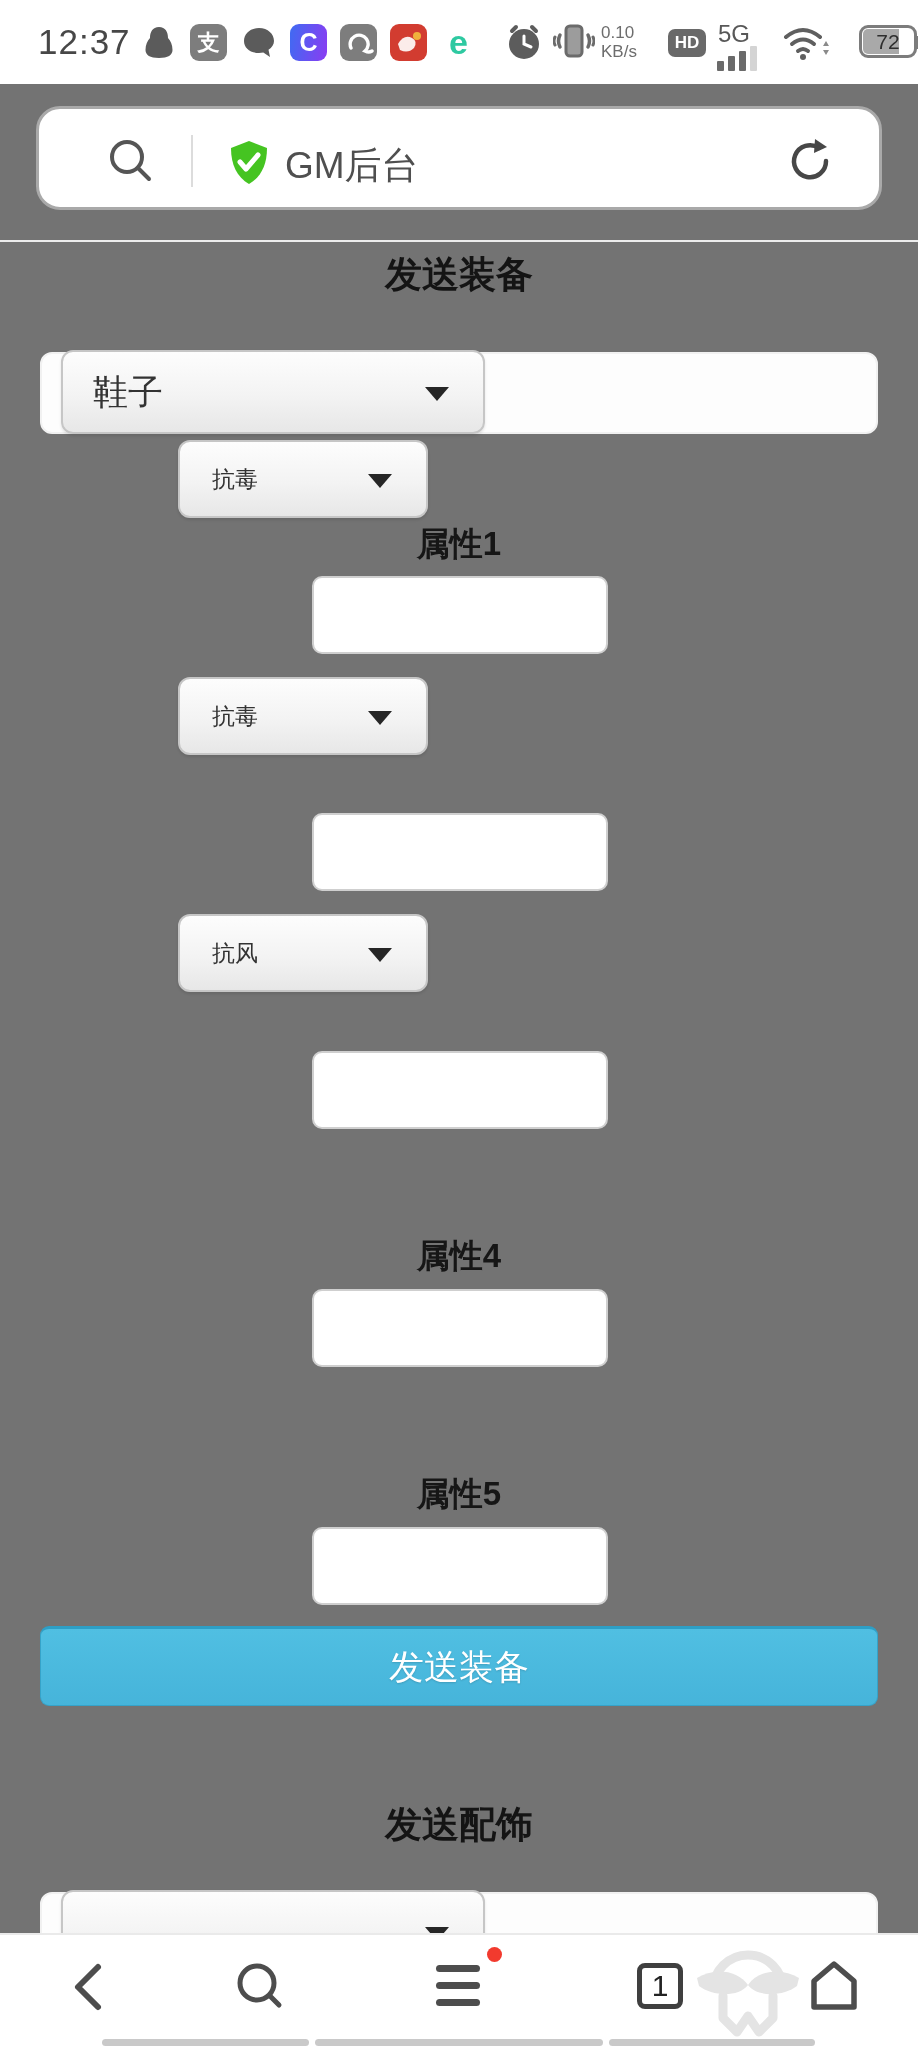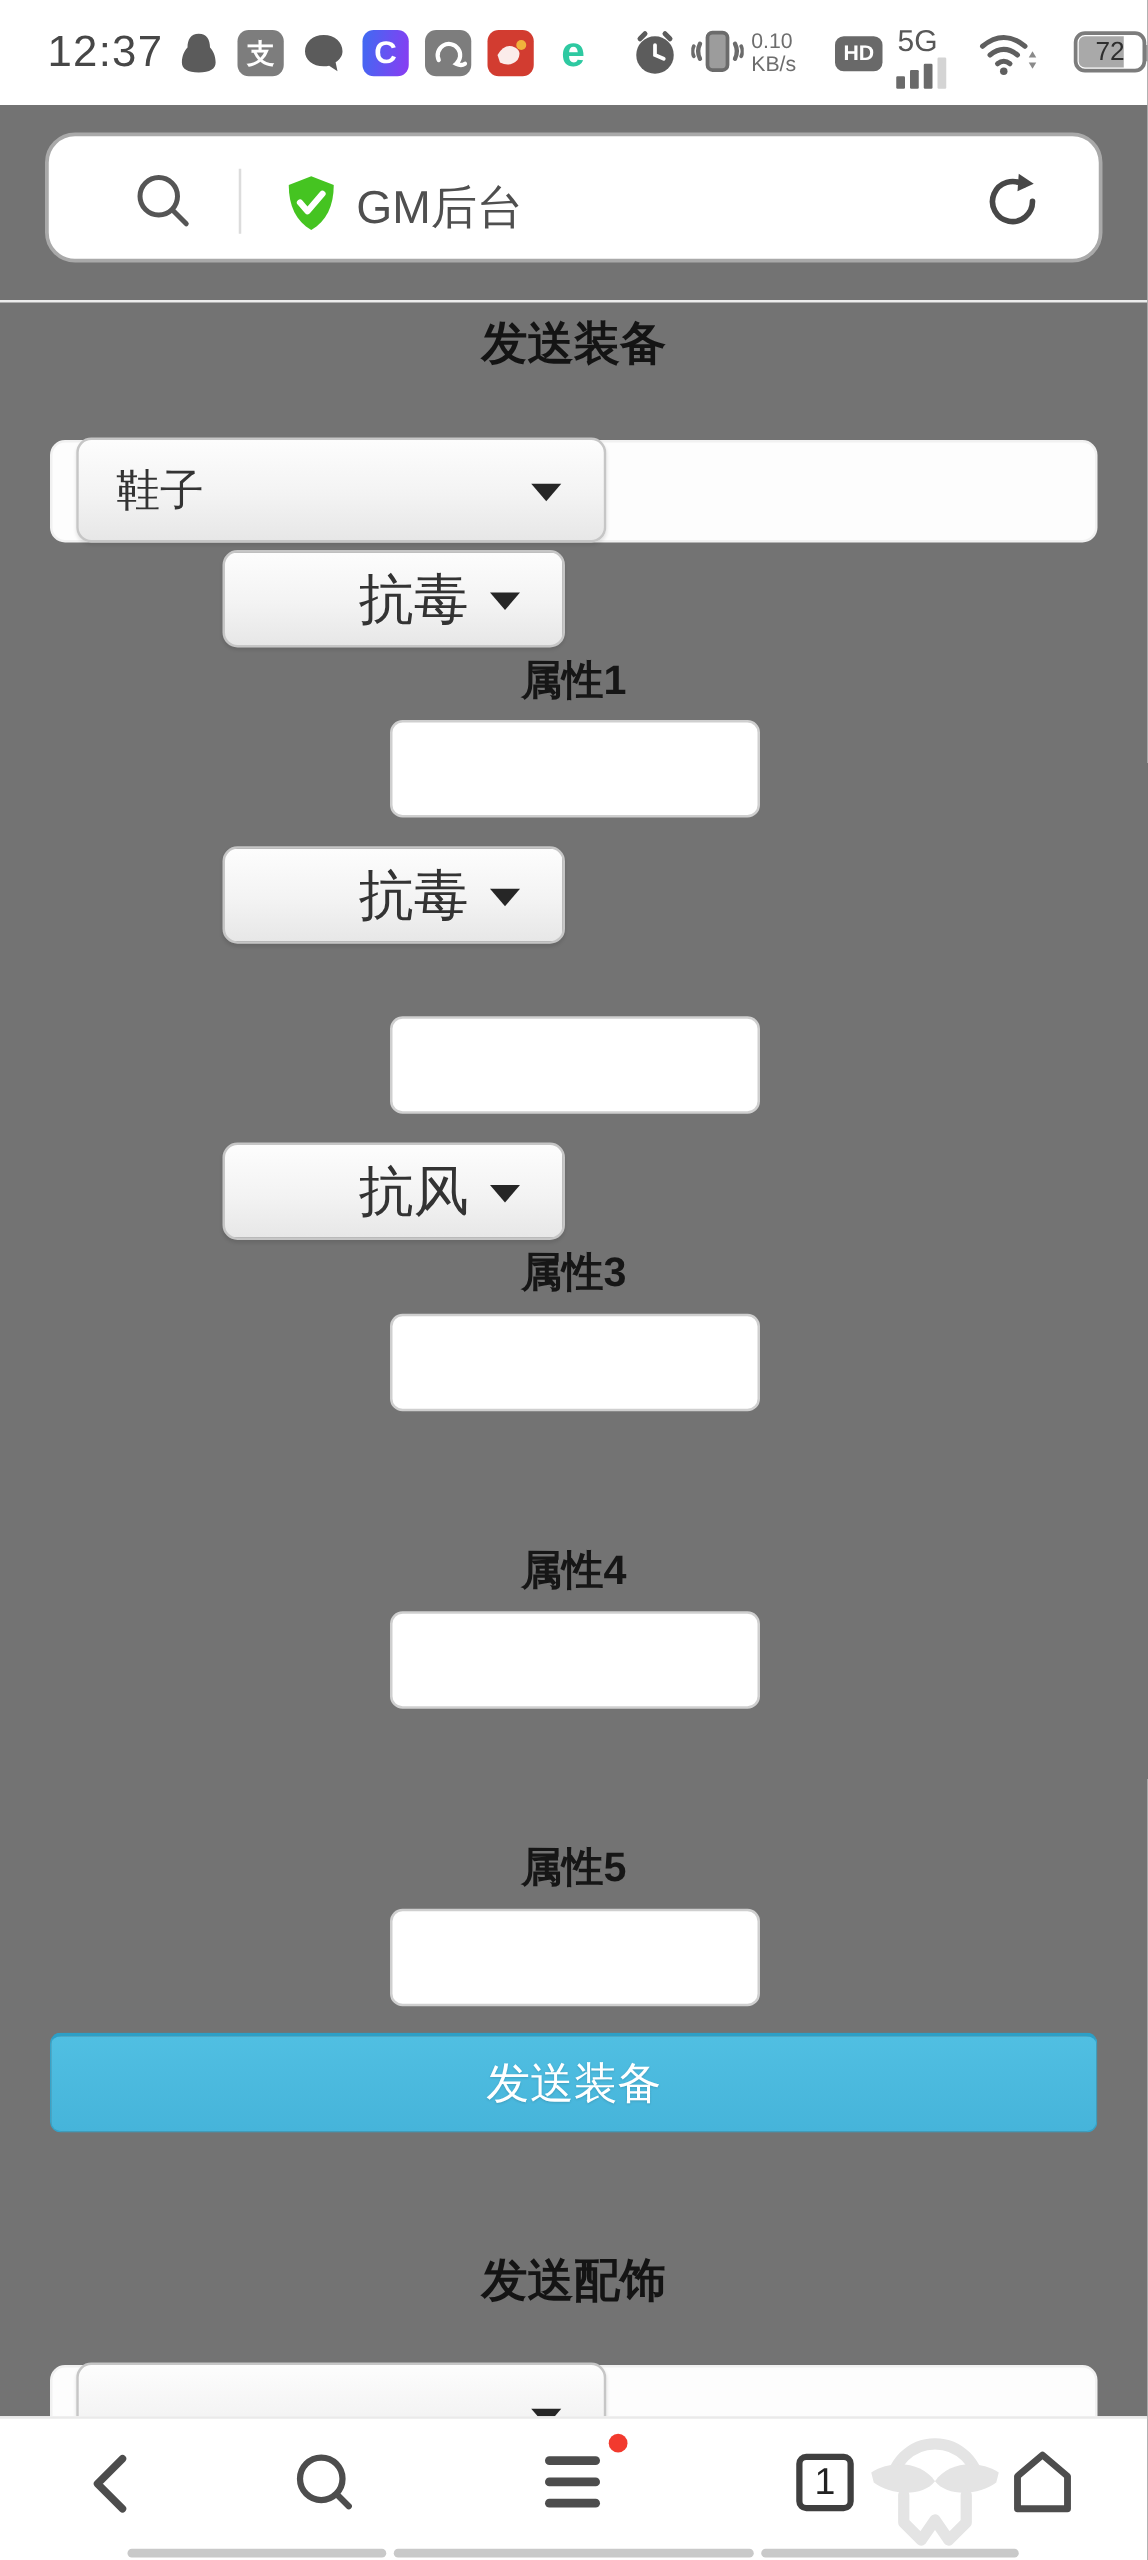--- a/index.html
+++ b/index.html
@@ -47,21 +47,21 @@
 
   .row-panel { position:absolute; left:40px; width:838px; height:82px; background:#fdfdfd; border:2px solid #f1f1f1; border-radius:12px; }
   .rp1 { top:352px; } .rp2 { top:1892px; }
 
   .dd { position:absolute; background:linear-gradient(180deg,#fdfdfd 0%,#f3f3f3 55%,#e7e7e7 100%);
         border:2px solid #c6c6c6; border-radius:12px; box-shadow:0 2px 3px rgba(0,0,0,.10);
         display:flex; align-items:center; color:#333; cursor:pointer; }
   .dd .caret { position:absolute; right:34px; top:50%; margin-top:-5px; width:0; height:0;
         border-left:12px solid transparent; border-right:12px solid transparent; border-top:14px solid #262626; }
   .dd-item { left:38px; width:424px; height:84px; font-size:35px; padding-left:30px;margin-left:23px; }
-  .dd-attr { left:178px; width:274px; height:78px; font-size:44px; padding-left:32px;justify-content:center; }
+  .dd-attr { left:178px; width:250px; height:78px; font-size:23px; padding-left:32px; }
   .dd-focus { border-color:#8b8b8b; background:linear-gradient(180deg,#f4f4f4,#dddddd); }
   .sel1 { top:440px; } .sel2 { top:677px; } .sel3 { top:914px; } .sel4 { top:1152px; } .sel5 { top:1390px; }
   .dd-item.top1 { top:350px; } .dd-item.top2 { top:1890px; }
 
   .attr-label { position:absolute; left:0; width:918px; text-align:center; font-size:33px; font-weight:700; color:#161616; }
   .lb1 { top:522px; } .lb2 { top:759px; } .lb3 { top:996px; } .lb4 { top:1234px; } .lb5 { top:1472px; }
 
   .attr-input { position:absolute; left:312px; width:296px; height:78px; border:2px solid #cfcfcf; border-radius:10px; background:#fff; font-size:30px; padding:0 16px; outline:none; }
   .in1 { top:576px; } .in2 { top:813px; } .in3 { top:1051px; } .in4 { top:1289px; } .in5 { top:1527px; }
 
@@ -200,21 +200,20 @@
   <div class="dd dd-attr sel2">
     <span>抗毒</span>
     <span class="caret"></span>
   </div>
   <input class="attr-input in2" value="" style="">
 
   <div class="dd dd-attr sel3">
     <span>抗风</span>
     <span class="caret"></span>
   </div>
-  <div class="attr-label lb3">属性3</div>
   <input class="attr-input in3" value="" style="">
 
   <div class="attr-label lb4">属性4</div>
   <input class="attr-input in4" value="" style="">
 
   <div class="attr-label lb5">属性5</div>
   <input class="attr-input in5" value="" style="">
 
   <button class="send-btn">发送装备</button>
 

